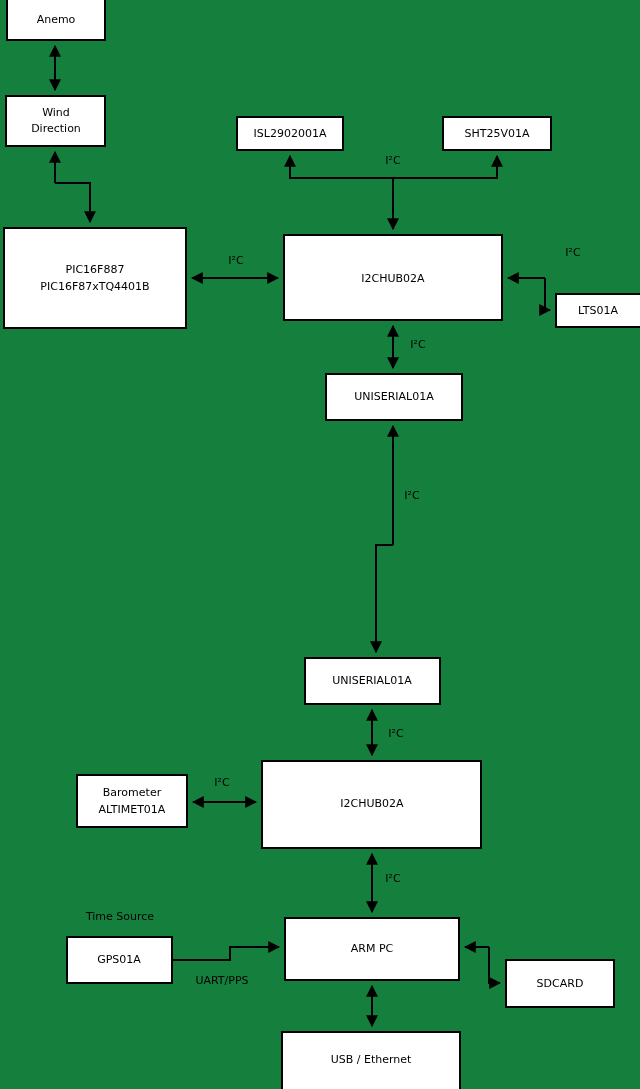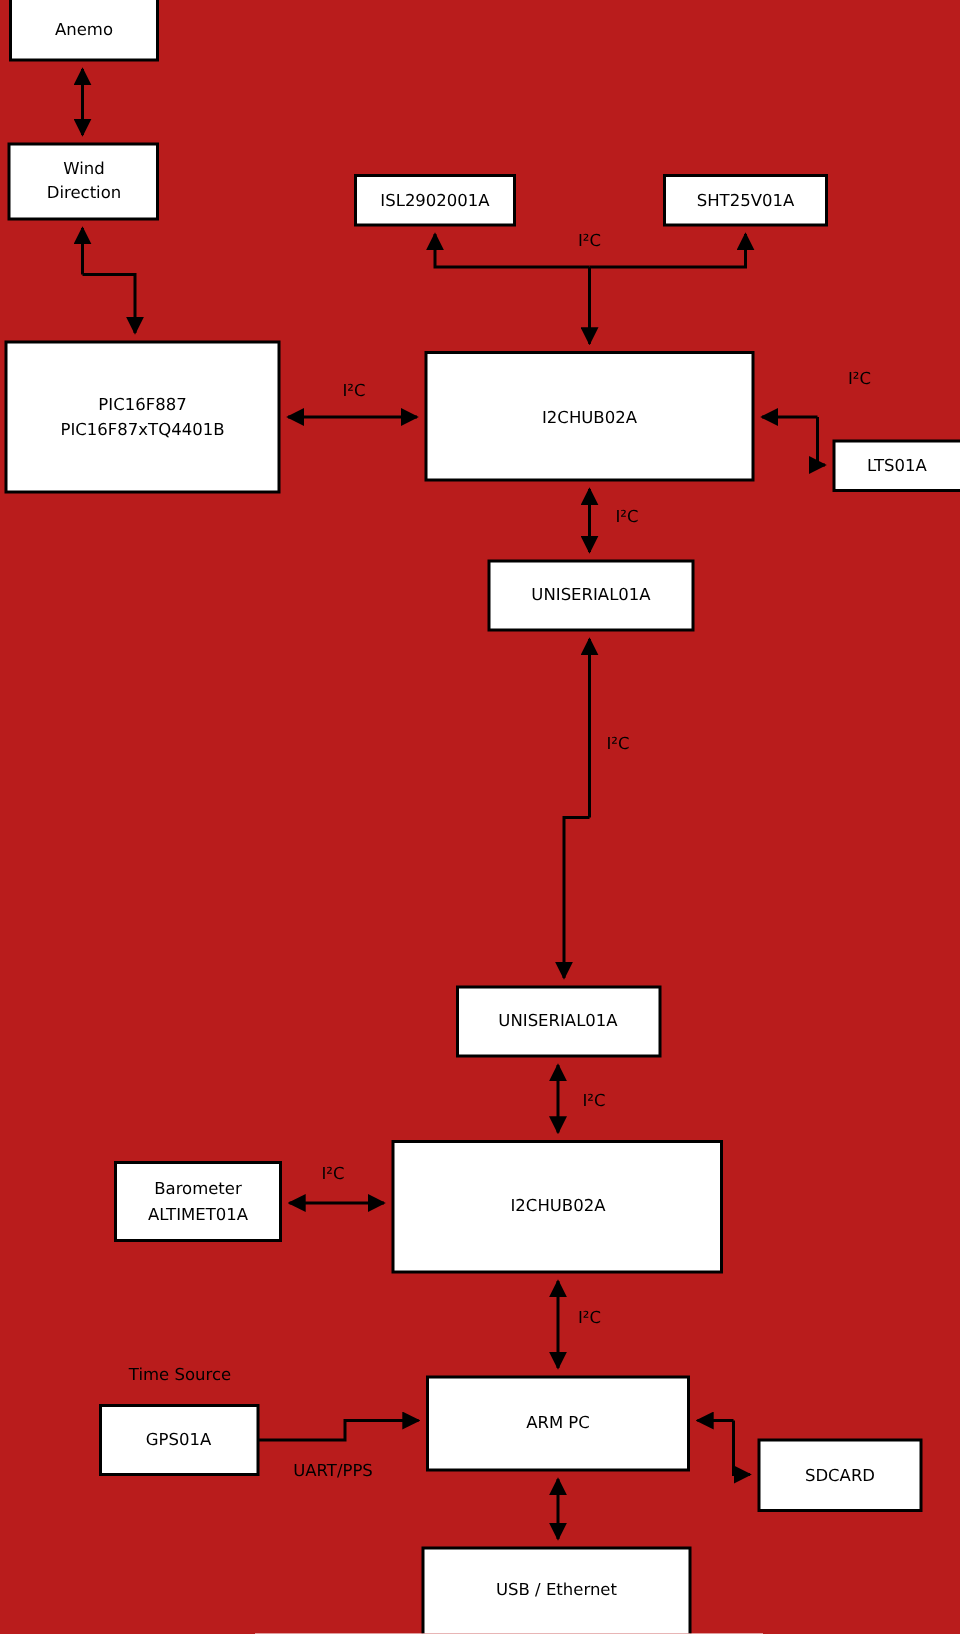--- a/index.html
+++ b/index.html
@@ -4,21 +4,21 @@
 <style>
   html, body {
     margin: 0;
     padding: 0;
     background: #ffffff;
   }
   #diagram-root {
     position: relative;
     width: 640px;
     height: 1089px;
-    background: #b91c1c;
+    background: #15803d;
     overflow: hidden;
     font-family: "DejaVu Sans", "Liberation Sans", sans-serif;
   }
   svg#diagram-svg {
     display: block;
     width: 640px;
     height: 1089px;
   }
   .node-box {
     fill: #ffffff;

